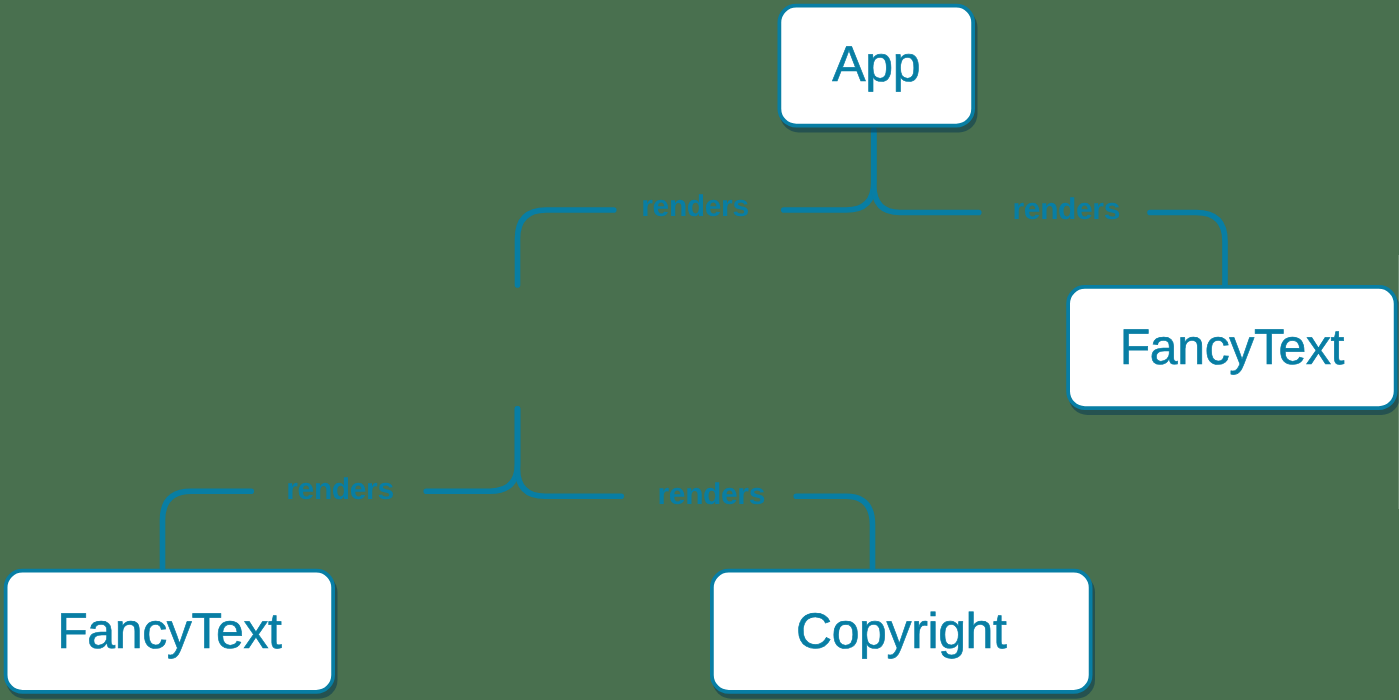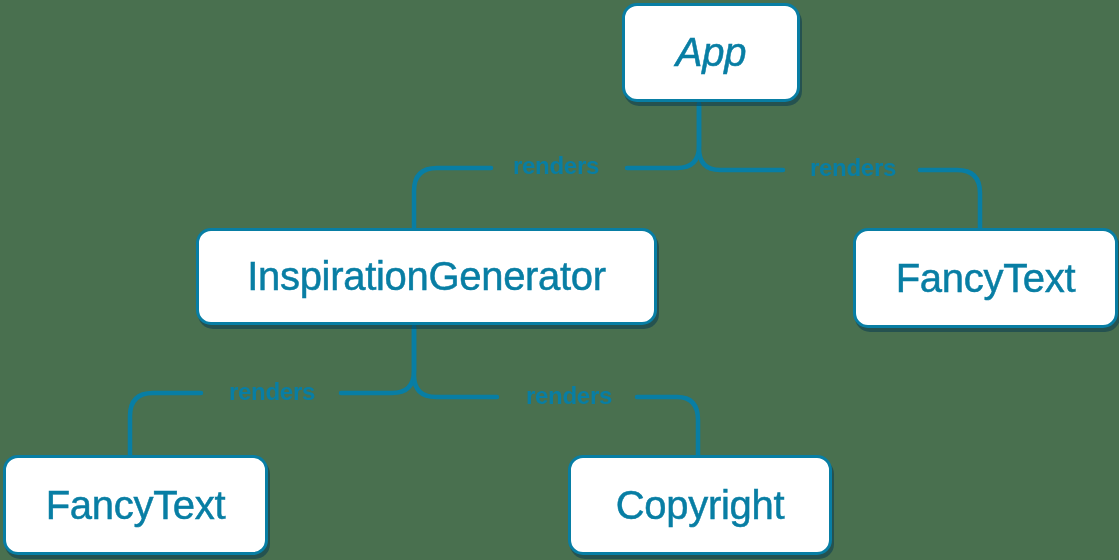--- a/index.html
+++ b/index.html
@@ -40,25 +40,25 @@
     box-shadow: 2px 4px 0 var(--shadow);
     display: flex;
     align-items: center;
     justify-content: center;
     color: var(--accent);
     font-size: 40px;
     font-weight: 500;
     letter-spacing: -0.3px;
     -webkit-text-stroke: 0.5px currentColor;
   }
-  .node-app        { left: 622px; top: 3px;   width: 178px; height: 99px; font-style: italic;  }
+  .node-app        { left: 622px; top: 3px;   width: 158px; height: 99px;  }
   .node-ig         { left: 196px; top: 228px; width: 461px; height: 97px;  }
   .node-ft-right   { left: 853px; top: 228px; width: 265px; height: 100px; }
   .node-ft-left    { left: 3px;   top: 455px; width: 265px; height: 100px; }
-  .node-copyright  { left: 568px; top: 455px; width: 264px; height: 100px; align-items: center; }
+  .node-copyright  { left: 568px; top: 455px; width: 306px; height: 100px; align-items: center; }
   .edge-label {
     position: absolute;
     transform: translate(-50%, -50%);
     color: var(--accent);
     font-size: 24px;
     font-weight: 700;
     letter-spacing: -0.3px;
     white-space: nowrap;
   }
   .edge-label-1 { left: 556px; top: 166px; }
@@ -75,23 +75,20 @@
     <path d="M699 104 L699 146 Q699 168 677 168 L627 168 M491 168 L437 168 Q414 168 414 191 L414 228"></path>
     <path d="M699 104 L699 148 Q699 170 720 170 L783 170 M920 170 L957 170 Q980 170 980 193 L980 228"></path>
     <path d="M414 327 L414 371 Q414 393 392 393 L341 393 M201 393 L153 393 Q130 393 130 416 L130 455"></path>
     <path d="M414 327 L414 375 Q414 397 436 397 L497 397 M637 397 L677 397 Q698 397 698 420 L698 455"></path>
   </svg>
 
   <div class="node node-app">
     <span>App</span>
   </div>
 
-  <div class="node node-ig">
-    <span>InspirationGenerator</span>
-  </div>
 
   <div class="node node-ft-right">
     <span>FancyText</span>
   </div>
 
   <div class="node node-ft-left">
     <span>FancyText</span>
   </div>
 
   <div class="node node-copyright">

